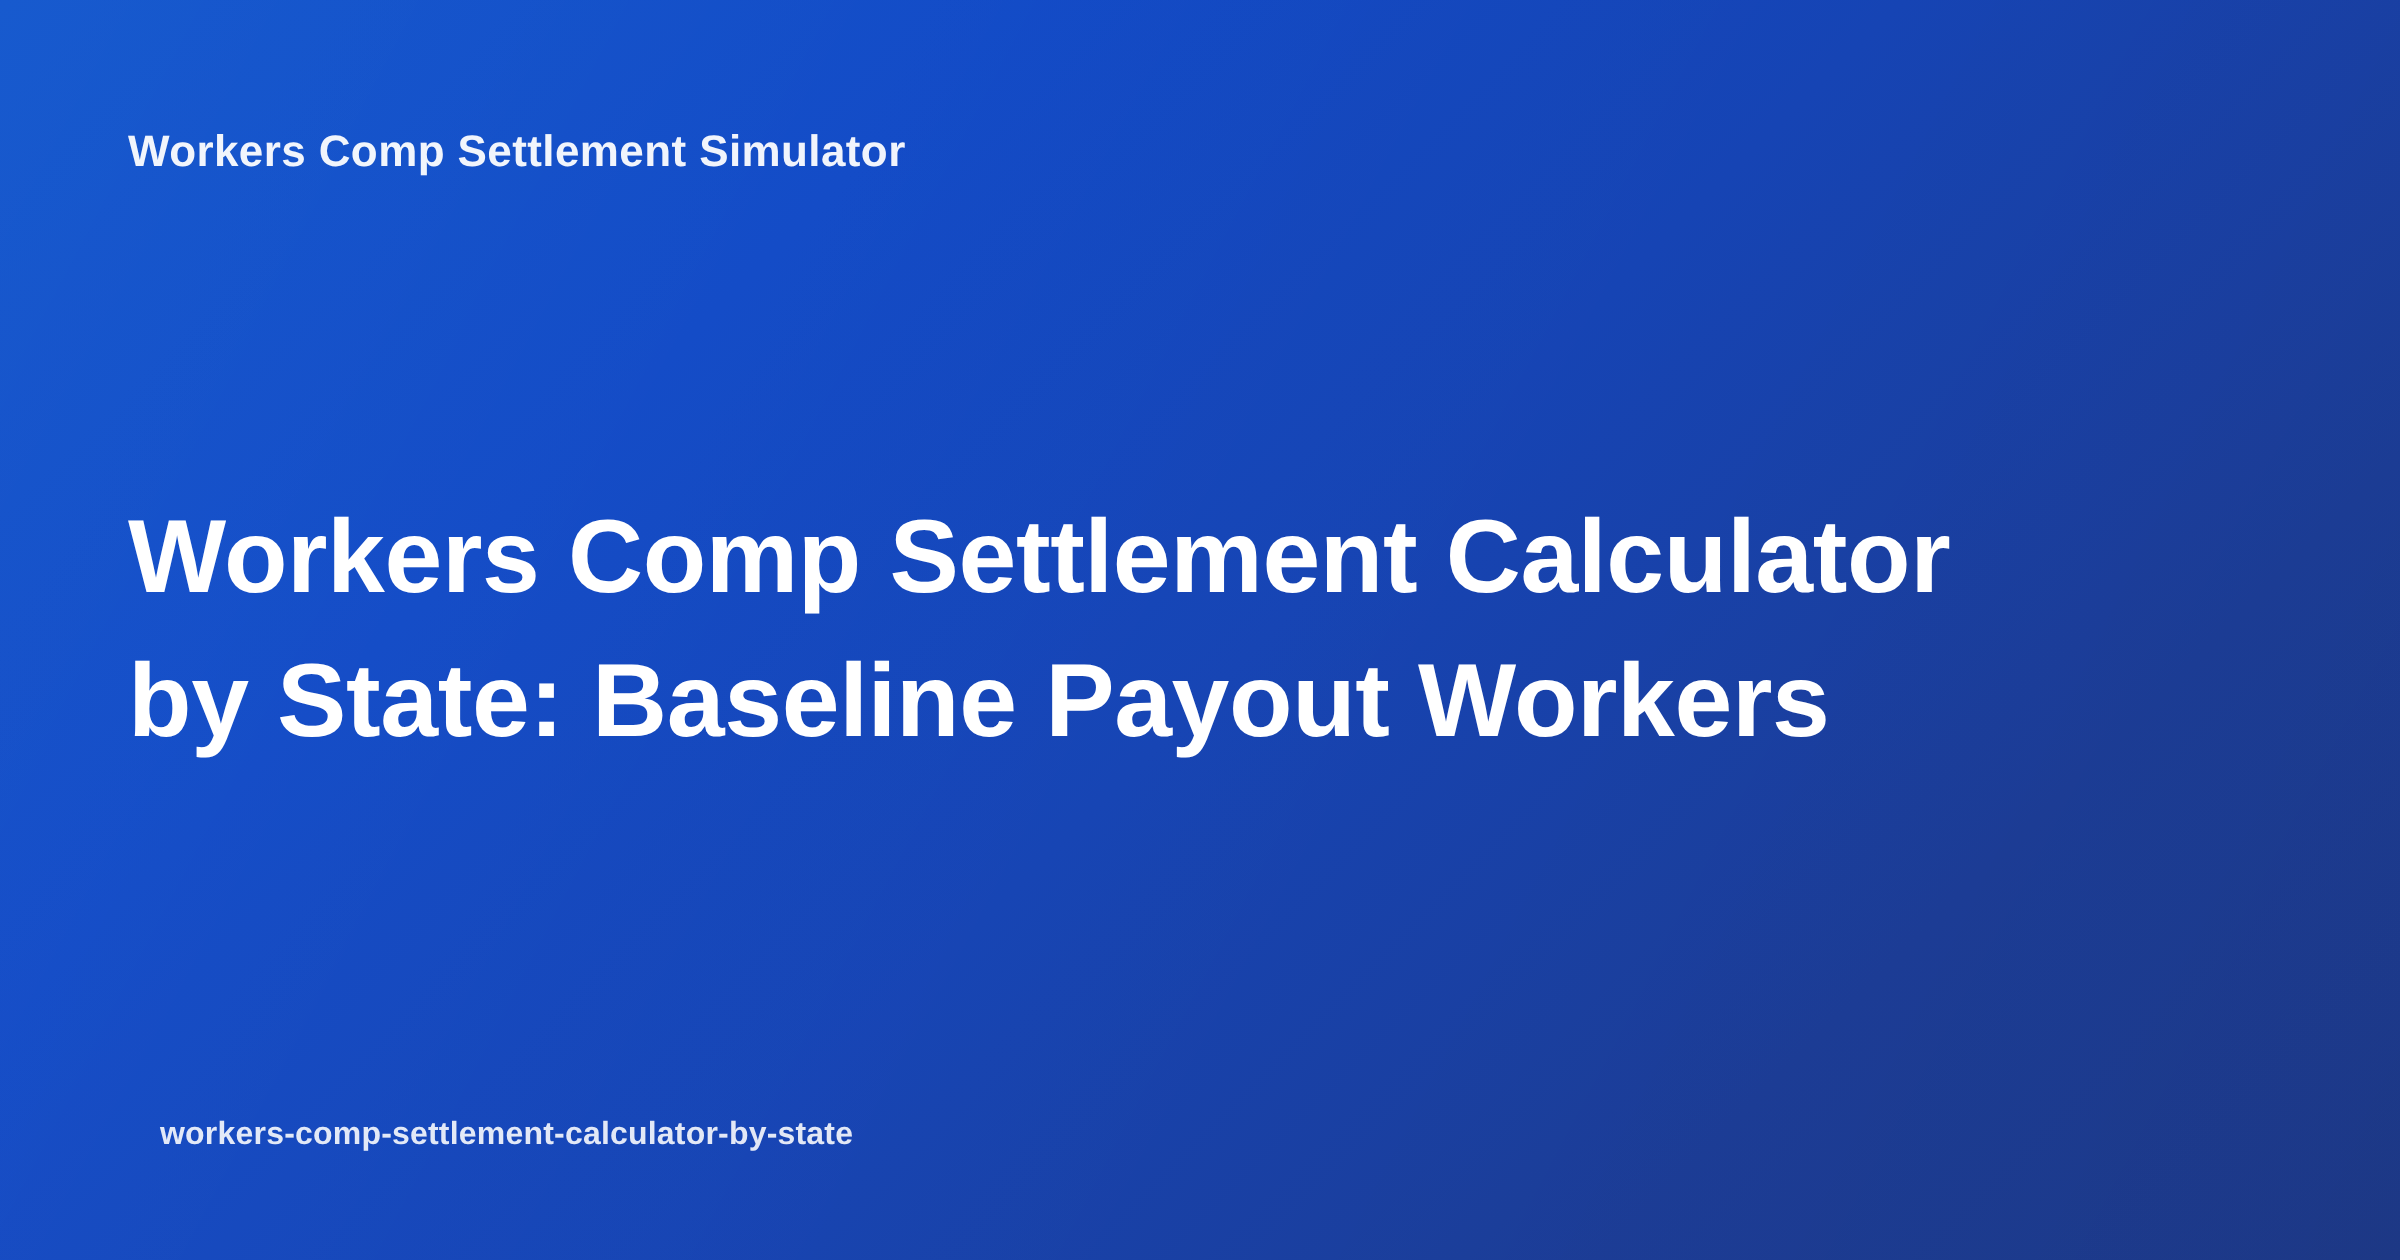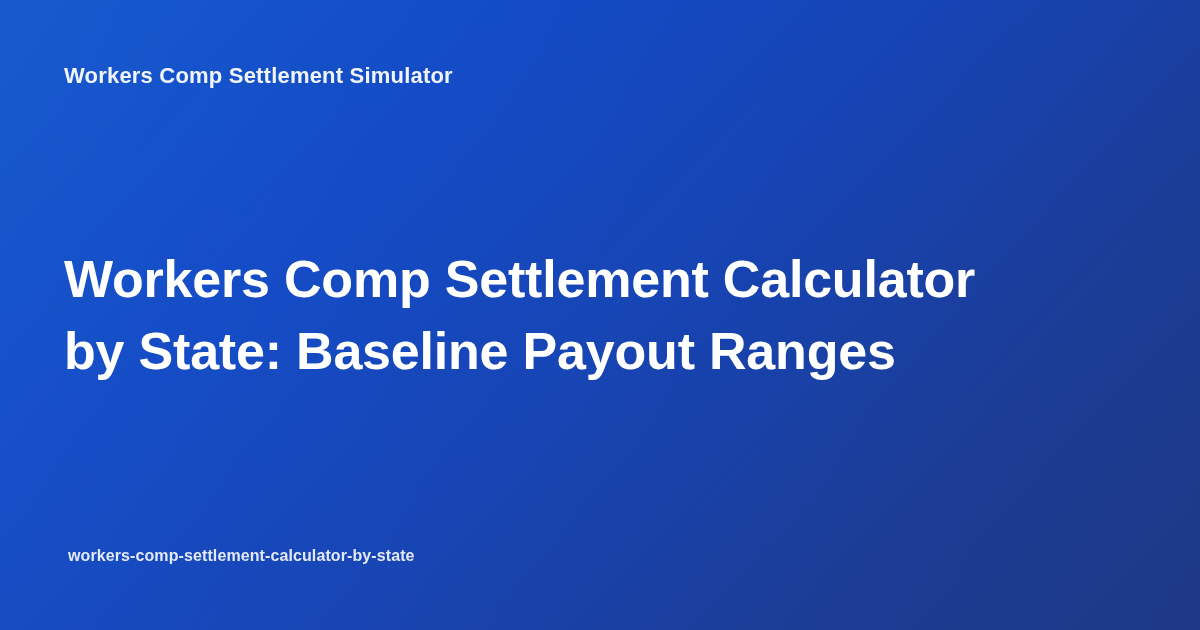--- a/index.html
+++ b/index.html
@@ -74,37 +74,37 @@
   }
 
   .card-title .title-line {
     display: block;
   }
 
   .card-slug {
     position: absolute;
     left: 64px;
     top: 541px;
-    margin: 4px;
+    margin: 16px;
     font-size: 16px;
     line-height: 22px;
     font-weight: bold;
     letter-spacing: 0.1px;
     color: rgba(255,255,255,0.88);
     white-space: nowrap;
     z-index: 2;
   }
 </style>
 </head>
 <body>
 
 <div class="og-card">
 
   <div class="card-eyebrow">Workers Comp Settlement Simulator</div>
 
   <h1 class="card-title">
     <span class="title-line">Workers Comp Settlement Calculator</span>
-    <span class="title-line">by State: Baseline Payout Ranges</span>
+    <span class="title-line">by State: Baseline Payout Workers</span>
   </h1>
 
   <div class="card-slug">workers-comp-settlement-calculator-by-state</div>
 
 </div>
 
 </body></html>

